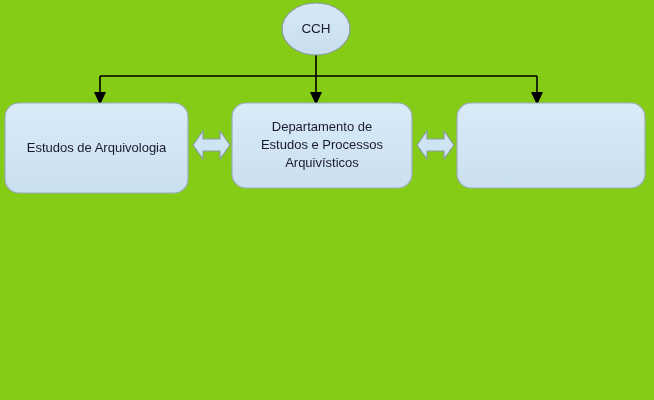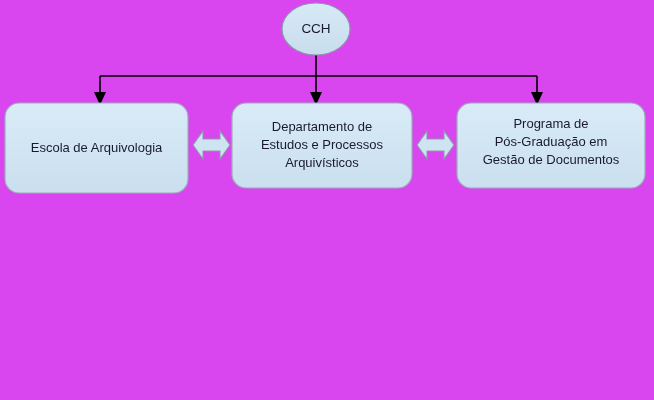--- a/index.html
+++ b/index.html
@@ -7,21 +7,21 @@
     padding: 0;
     background: #ffffff;
   }
   body {
     font-family: "Liberation Sans", sans-serif;
   }
   #canvas {
     position: relative;
     width: 654px;
     height: 400px;
-    background: #d946ef;
+    background: #84cc16;
     overflow: hidden;
   }
   #svg-layer {
     position: absolute;
     left: 0;
     top: 0;
     width: 654px;
     height: 400px;
   }
   .node-label {
@@ -118,23 +118,20 @@
 
     <rect x="457" y="103" width="188" height="85" rx="14" ry="14" fill="url(#boxGrad)" stroke="#9bacba" stroke-width="1.2"></rect>
 
     <polygon points="193,145 203,131 203,139 220,139 220,131 230,145 220,159 220,151 203,151 203,159" fill="#cfe4f3" stroke="#8a9aa8" stroke-width="1.1"></polygon>
 
     <polygon points="417,145 427,131 427,139 444,139 444,131 454,145 444,159 444,151 427,151 427,159" fill="#cfe4f3" stroke="#8a9aa8" stroke-width="1.1"></polygon>
   </svg>
 
   <div class="node-label" id="root-label">CCH</div>
 
-  <div class="node-label" id="label-escola">Escola de Arquivologia</div>
+  <div class="node-label" id="label-escola">Estudos de Arquivologia</div>
 
   <div class="node-label" id="label-departamento">Departamento de
 Estudos e Processos
 Arquivísticos</div>
 
-  <div class="node-label" id="label-programa">Programa de
-Pós-Graduação em
-Gestão de Documentos</div>
 
 </div>
 
 </body></html>

